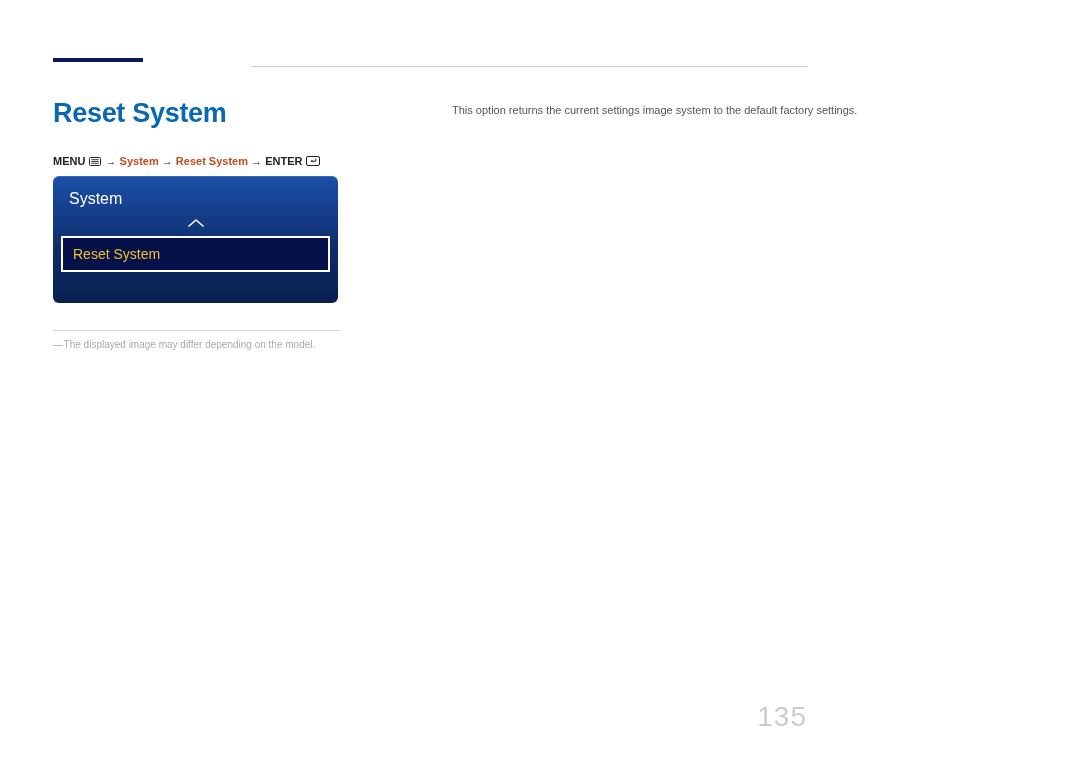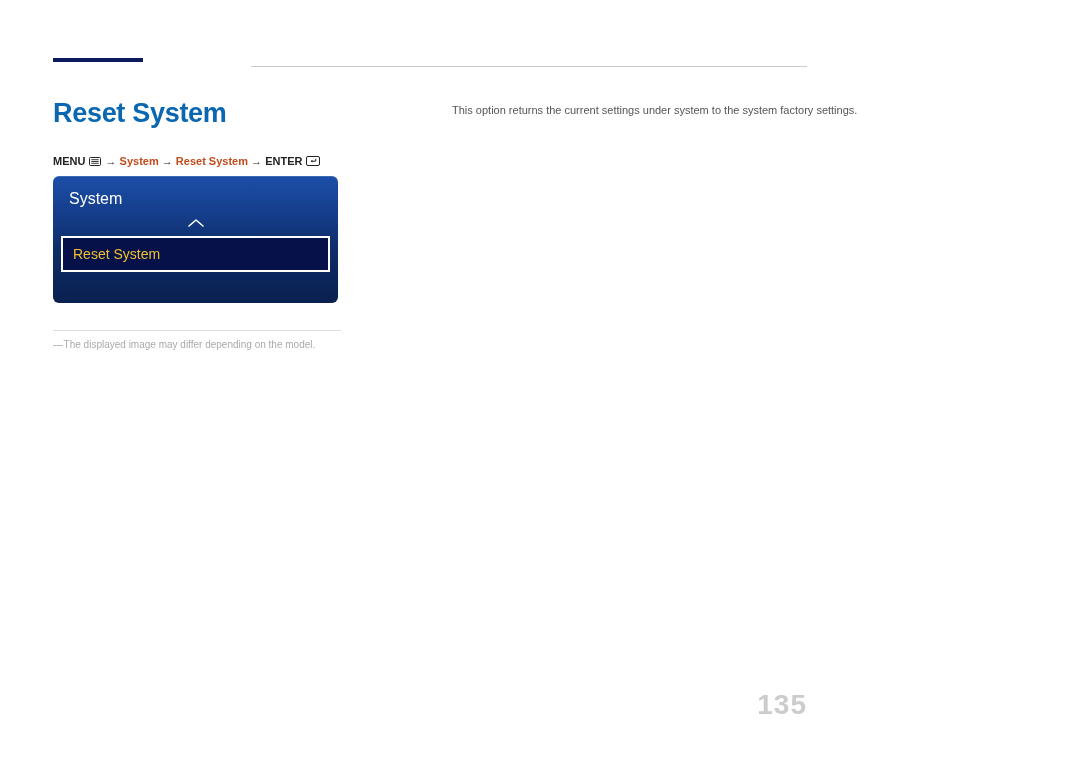--- a/index.html
+++ b/index.html
@@ -102,25 +102,24 @@
     .description {
       position: absolute;
       left: 452px;
       top: 104px;
       font-size: 11px;
       color: #555;
     }
     .page-number {
       position: absolute;
       right: 53px;
-      bottom: 42px;
+      bottom: 30px;
       font-size: 28px;
       color: #ccc;
       letter-spacing: 1px;
-      font-weight: bold;
     }
   </style>
 </head>
 <body>
 
 <div class="page">
 
   <div class="accent-bar"></div>
   <div class="top-rule"></div>
 
@@ -160,17 +159,17 @@
     </div>
     <div class="menu-item">Reset System</div>
   </div>
 
   <div class="note-rule"></div>
   <div class="note-line">
     <span class="dash">―</span>
     <span>The displayed image may differ depending on the model.</span>
   </div>
 
-  <div class="description">This option returns the current settings under system to the system factory settings.</div>
+  <div class="description">This option returns the current settings image system to the default factory settings.</div>
 
   <div class="page-number">135</div>
 
 </div>
 
 </body></html>

